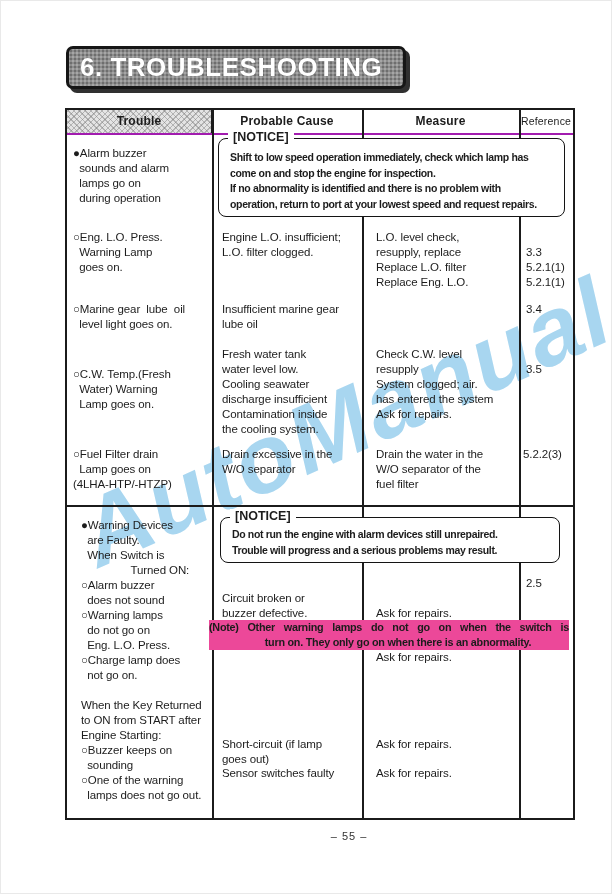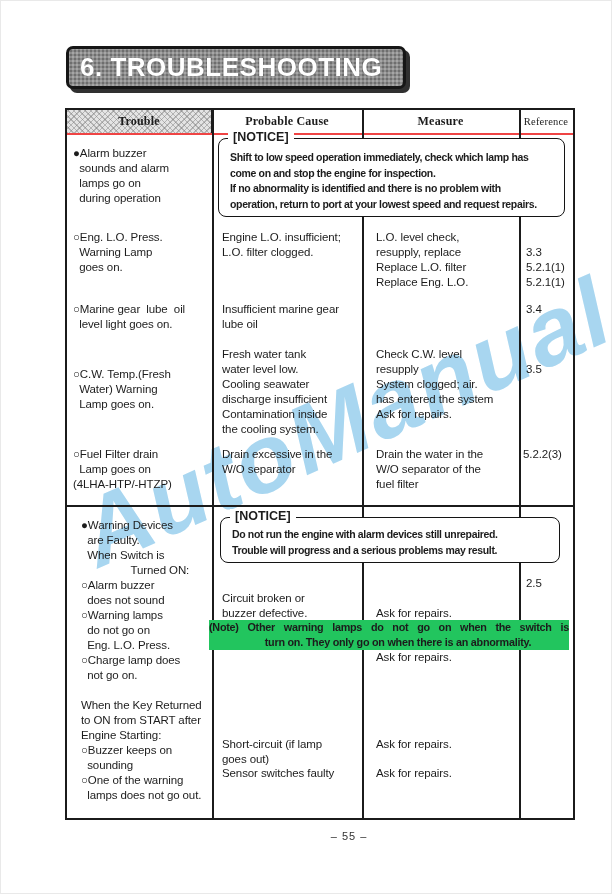--- a/index.html
+++ b/index.html
@@ -28,21 +28,21 @@
   }
   .titlebar span{
     font-weight:bold;font-size:26px;color:#fff;letter-spacing:.5px;
     text-shadow:0 0 1px rgba(0,0,0,.35);white-space:nowrap;
   }
   
   .tbl{
     position:absolute;left:65px;top:108px;width:510px;height:712px;z-index:2;
     border:2px solid #1b1b1b;box-sizing:border-box;background:transparent;
   }
-  .th-row{position:absolute;left:0;top:0;width:100%;height:23px;border-bottom:2px solid #ef4444;font-family:Liberation Serif, serif;}
+  .th-row{position:absolute;left:0;top:0;width:100%;height:23px;border-bottom:2px solid #a21caf;}
   .th{
     position:absolute;top:0;height:23px;line-height:23px;text-align:center;
     font-weight:bold;font-size:12px;letter-spacing:.2px;
   }
   .th.ref{font-weight:normal;font-size:10.5px;}
   .hatch{
     background-color:#e4e4e4;
     background-image:repeating-linear-gradient(45deg,rgba(120,120,120,.45) 0 1px,transparent 1px 4px),
                      repeating-linear-gradient(-45deg,rgba(120,120,120,.45) 0 1px,transparent 1px 4px);
     border-right:1.5px solid #1b1b1b;box-sizing:border-box;
@@ -60,21 +60,21 @@
   }
   .notice .nlabel{
     position:absolute;top:-9px;left:9px;background:#fff;padding:0 5px;
     font-weight:bold;font-size:12.5px;letter-spacing:0;
   }
   .notice .nbody{
     font-weight:bold;font-size:10.5px;line-height:15.5px;letter-spacing:-.35px;
     white-space:pre-wrap;
   }
   .notecell{
-    position:absolute;background:#22c55e;z-index:3;font-weight:bold;font-size:10.8px;
+    position:absolute;background:#ec4899;z-index:3;font-weight:bold;font-size:10.8px;
     line-height:15px;letter-spacing:-.25px;
   }
   .notecell .l1{text-align:justify;text-align-last:justify;}
   .notecell .l2{text-align:center;padding-left:18px;}
   .footer{
     position:absolute;left:0;top:830px;width:100%;text-align:center;
     font-size:11px;color:#333;letter-spacing:1px;z-index:2;padding-left:43px;
   }
 </style>
 </head>

